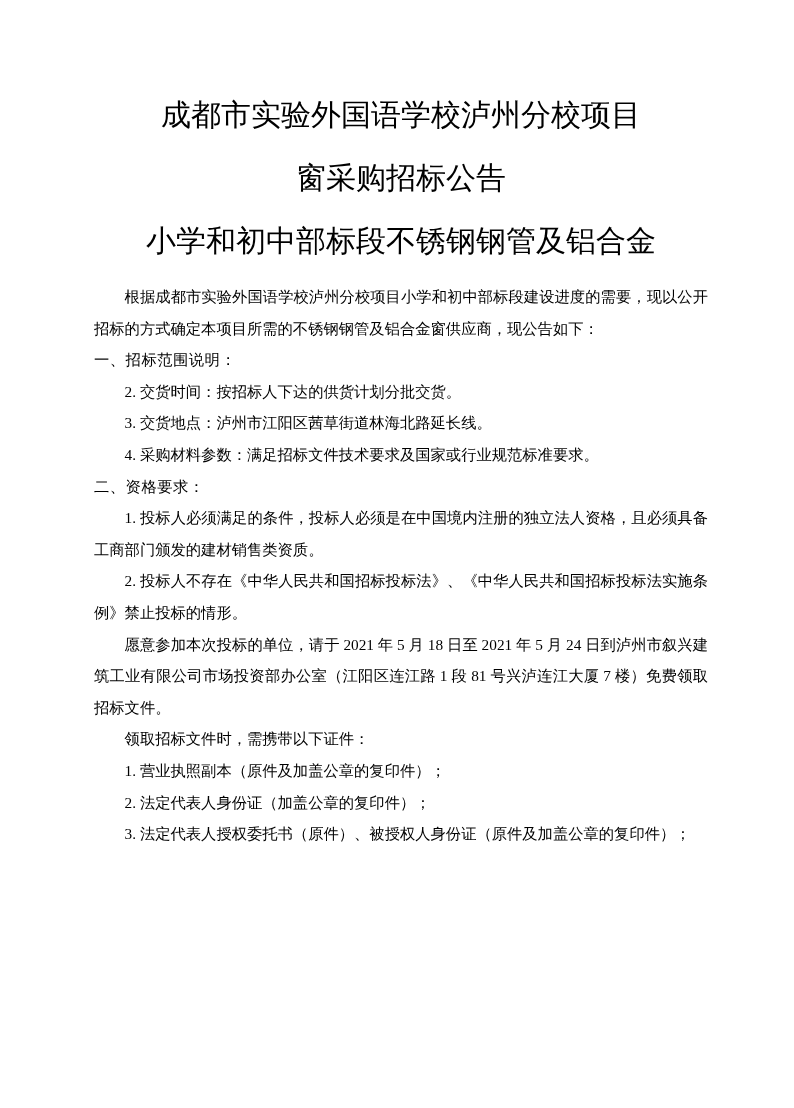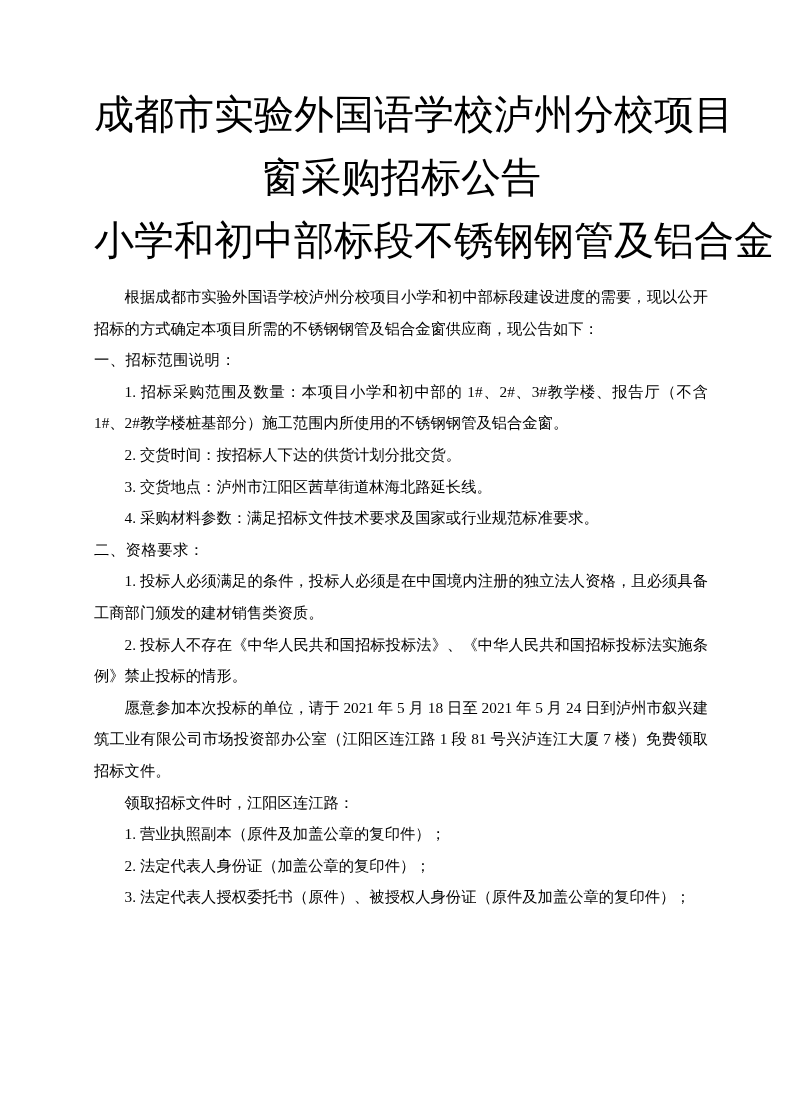--- a/index.html
+++ b/index.html
@@ -14,21 +14,21 @@
     background: #ffffff;
     box-sizing: border-box;
     padding: 83px 86px 0 94px;
     overflow: hidden;
     color: #000000;
     font-family: "Liberation Serif", "DejaVu Serif", serif;
   }
   .title {
     margin: 0;
     text-align: center;
-    font-size: 40px;
+    font-size: 30px;
     line-height: 63px;
     font-weight: 400;
     font-family: "Liberation Serif", "DejaVu Serif", serif;
   }
   .title .tline {
     display: block;
     white-space: nowrap;
   }
   .body {
     margin-top: 9px;
@@ -58,30 +58,29 @@
     <span class="tline">成都市实验外国语学校泸州分校项目</span>
     <span class="tline">窗采购招标公告</span>
     <span class="tline">小学和初中部标段不锈钢钢管及铝合金</span>
   </h1>
 
   <div class="body">
 
     <p class="para">根据成都市实验外国语学校泸州分校项目小学和初中部标段建设进度的需要，现以公开招标的方式确定本项目所需的不锈钢钢管及铝合金窗供应商，现公告如下：</p>
 
     <p class="heading">一、招标范围说明：</p>
-    <p class="para">1. 招标采购范围及数量：本项目小学和初中部的 1#、2#、3#教学楼、报告厅（不含 1#、2#教学楼桩基部分）施工范围内所使用的不锈钢钢管及铝合金窗。</p>
     <p class="para">2. 交货时间：按招标人下达的供货计划分批交货。</p>
     <p class="para">3. 交货地点：泸州市江阳区茜草街道林海北路延长线。</p>
     <p class="para">4. 采购材料参数：满足招标文件技术要求及国家或行业规范标准要求。</p>
 
     <p class="heading">二、资格要求：</p>
     <p class="para">1. 投标人必须满足的条件，投标人必须是在中国境内注册的独立法人资格，且必须具备工商部门颁发的建材销售类资质。</p>
     <p class="para">2. 投标人不存在《中华人民共和国招标投标法》、《中华人民共和国招标投标法实施条例》禁止投标的情形。</p>
 
     <p class="para">愿意参加本次投标的单位，请于 2021 年 5 月 18 日至 2021 年 5 月 24 日到泸州市叙兴建筑工业有限公司市场投资部办公室（江阳区连江路 1 段 81 号兴泸连江大厦 7 楼）免费领取招标文件。</p>
-    <p class="para">领取招标文件时，江阳区连江路：</p>
+    <p class="para">领取招标文件时，需携带以下证件：</p>
     <p class="para">1. 营业执照副本（原件及加盖公章的复印件）；</p>
     <p class="para">2. 法定代表人身份证（加盖公章的复印件）；</p>
     <p class="para">3. 法定代表人授权委托书（原件）、被授权人身份证（原件及加盖公章的复印件）；</p>
 
 
   </div>
 </div>
 
 </body></html>

